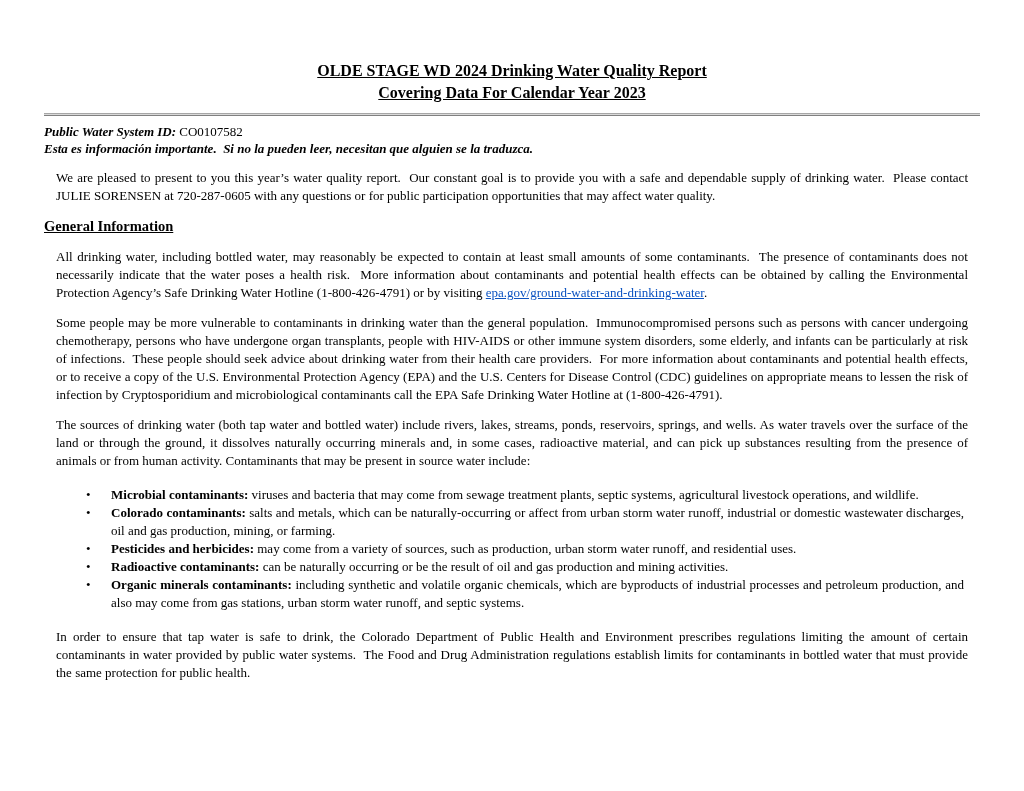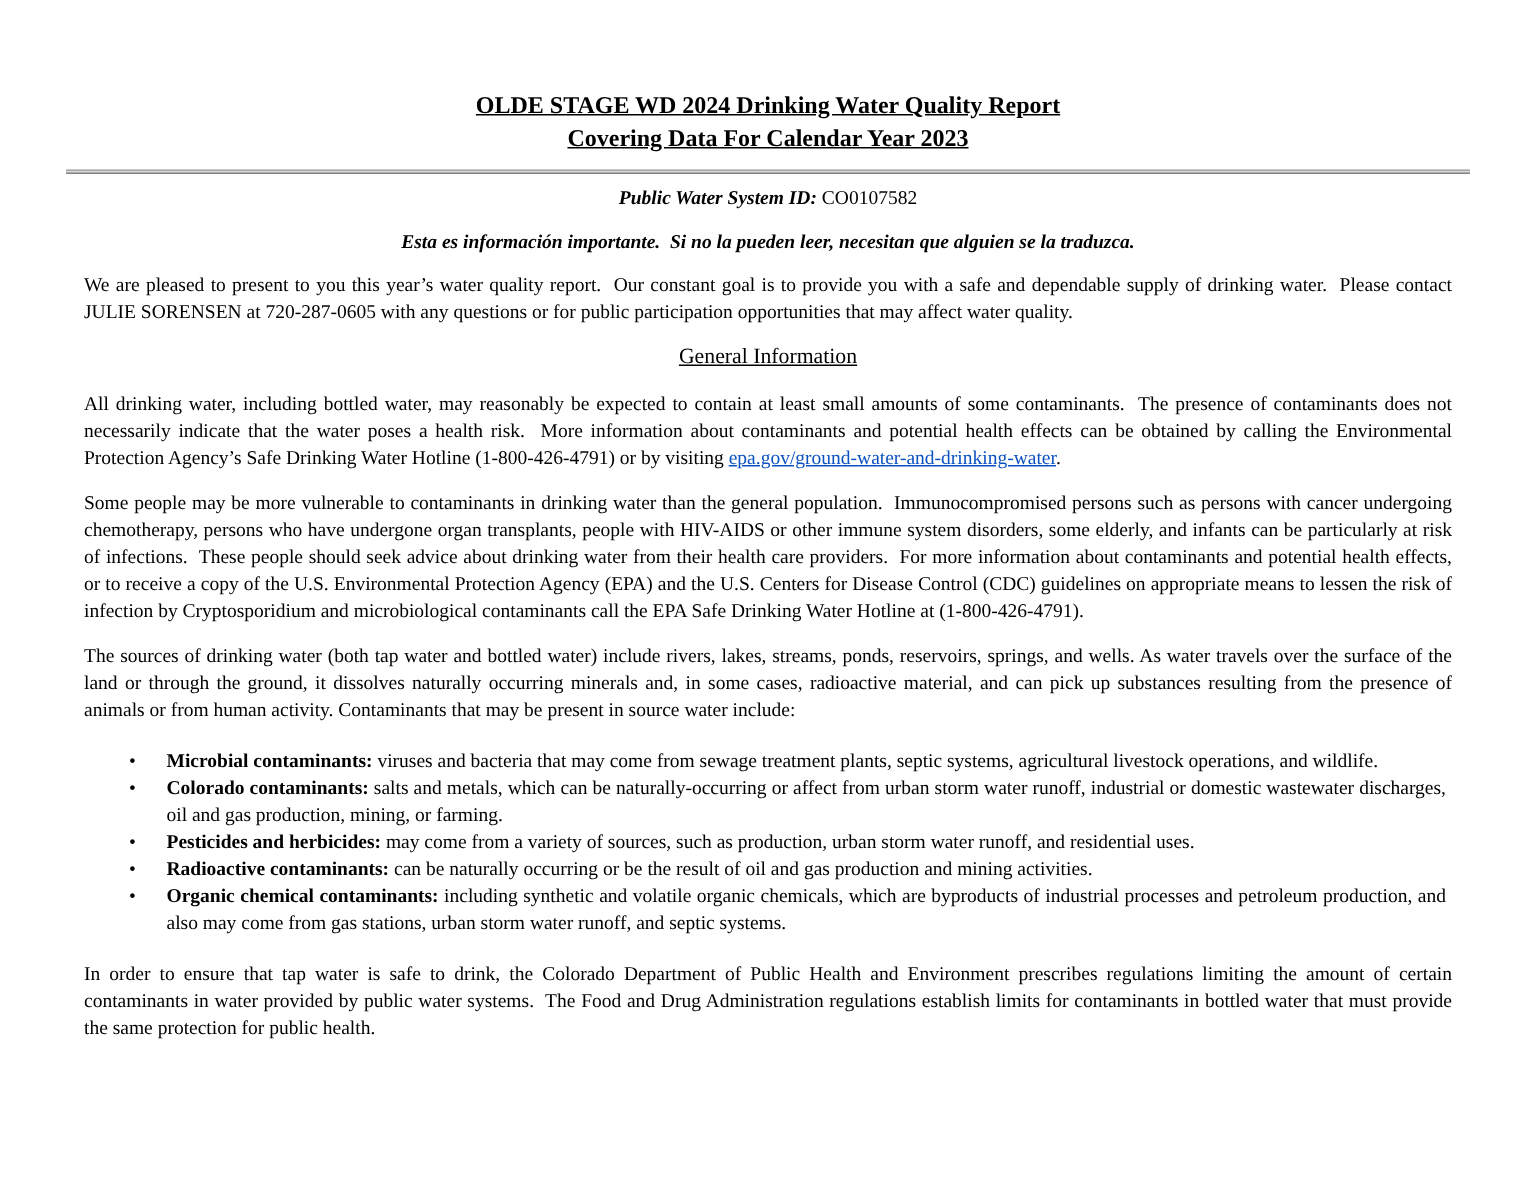--- a/index.html
+++ b/index.html
@@ -33,41 +33,40 @@
     text-decoration: underline;
   }
   .rule {
     margin-top: 9px;
     height: 1px;
     background: #d9d9d9;
     border-top: 1px solid #a6a6a6;
     border-bottom: 1px solid #808080;
   }
   .center-line {
-    text-align: center;
+    text-align: left;
     font-size: 13px;
     line-height: 17px;
     white-space: pre-wrap;
-    margin: 12px;
+    margin: 0;
   }
   .pws-line { margin-top: 7px; }
   .pws-label { font-weight: bold; font-style: italic; }
   .spanish-line { font-weight: bold; font-style: italic; }
   p.body-para {
     margin: 12px;
     font-size: 13px;
     line-height: 18px;
     text-align: justify;
     white-space: pre-wrap;
   }
   .intro-para { margin-top: 5px; }
   .section-heading {
     margin-top: 10px;
-    text-align: center;
-    font-weight: normal;
+    font-weight: bold;
     font-size: 14.5px;
     line-height: 19px;
   }
   .section-heading .u { text-decoration: underline; }
   .gen-p1 { margin-top: 4px; }
   .gen-p2 { margin-top: 12px; }
   .gen-p3 { margin-top: 14px; }
   .closing-para { margin-top: 14px; }
   a.doc-link, .doc-link {
     color: var(--link-color, #0b52c1);
@@ -127,21 +126,21 @@
 
   <p class="body-para gen-p2">Some people may be more vulnerable to contaminants in drinking water than the general population.  Immunocompromised persons such as persons with cancer undergoing chemotherapy, persons who have undergone organ transplants, people with HIV-AIDS or other immune system disorders, some elderly, and infants can be particularly at risk of infections.  These people should seek advice about drinking water from their health care providers.  For more information about contaminants and potential health effects, or to receive a copy of the U.S. Environmental Protection Agency (EPA) and the U.S. Centers for Disease Control (CDC) guidelines on appropriate means to lessen the risk of infection by Cryptosporidium and microbiological contaminants call the EPA Safe Drinking Water Hotline at (1-800-426-4791).</p>
 
   <p class="body-para gen-p3">The sources of drinking water (both tap water and bottled water) include rivers, lakes, streams, ponds, reservoirs, springs, and wells. As water travels over the surface of the land or through the ground, it dissolves naturally occurring minerals and, in some cases, radioactive material, and can pick up substances resulting from the presence of animals or from human activity. Contaminants that may be present in source water include:</p>
 
   <ul class="contaminant-list">
     <li><span class="bullet-label">Microbial contaminants:</span><span> viruses and bacteria that may come from sewage treatment plants, septic systems, agricultural livestock operations, and wildlife.</span></li>
     <li><span class="bullet-label">Colorado contaminants:</span><span> salts and metals, which can be naturally-occurring or affect from urban storm water runoff, industrial or domestic wastewater discharges, oil and gas production, mining, or farming.</span></li>
     <li><span class="bullet-label">Pesticides and herbicides:</span><span> may come from a variety of sources, such as production, urban storm water runoff, and residential uses.</span></li>
     <li><span class="bullet-label">Radioactive contaminants:</span><span> can be naturally occurring or be the result of oil and gas production and mining activities.</span></li>
-    <li><span class="bullet-label">Organic chemical contaminants:</span><span> including synthetic and volatile organic chemicals, which are byproducts of industrial processes and petroleum production, and also may come from gas stations, urban storm water runoff, and septic systems.</span></li>
+    <li><span class="bullet-label">Organic minerals contaminants:</span><span> including synthetic and volatile organic chemicals, which are byproducts of industrial processes and petroleum production, and also may come from gas stations, urban storm water runoff, and septic systems.</span></li>
   </ul>
 
   <p class="body-para closing-para">In order to ensure that tap water is safe to drink, the Colorado Department of Public Health and Environment prescribes regulations limiting the amount of certain contaminants in water provided by public water systems.  The Food and Drug Administration regulations establish limits for contaminants in bottled water that must provide the same protection for public health.</p>
 
   <div class="footer">
     
     
   </div>
 
 </div>

